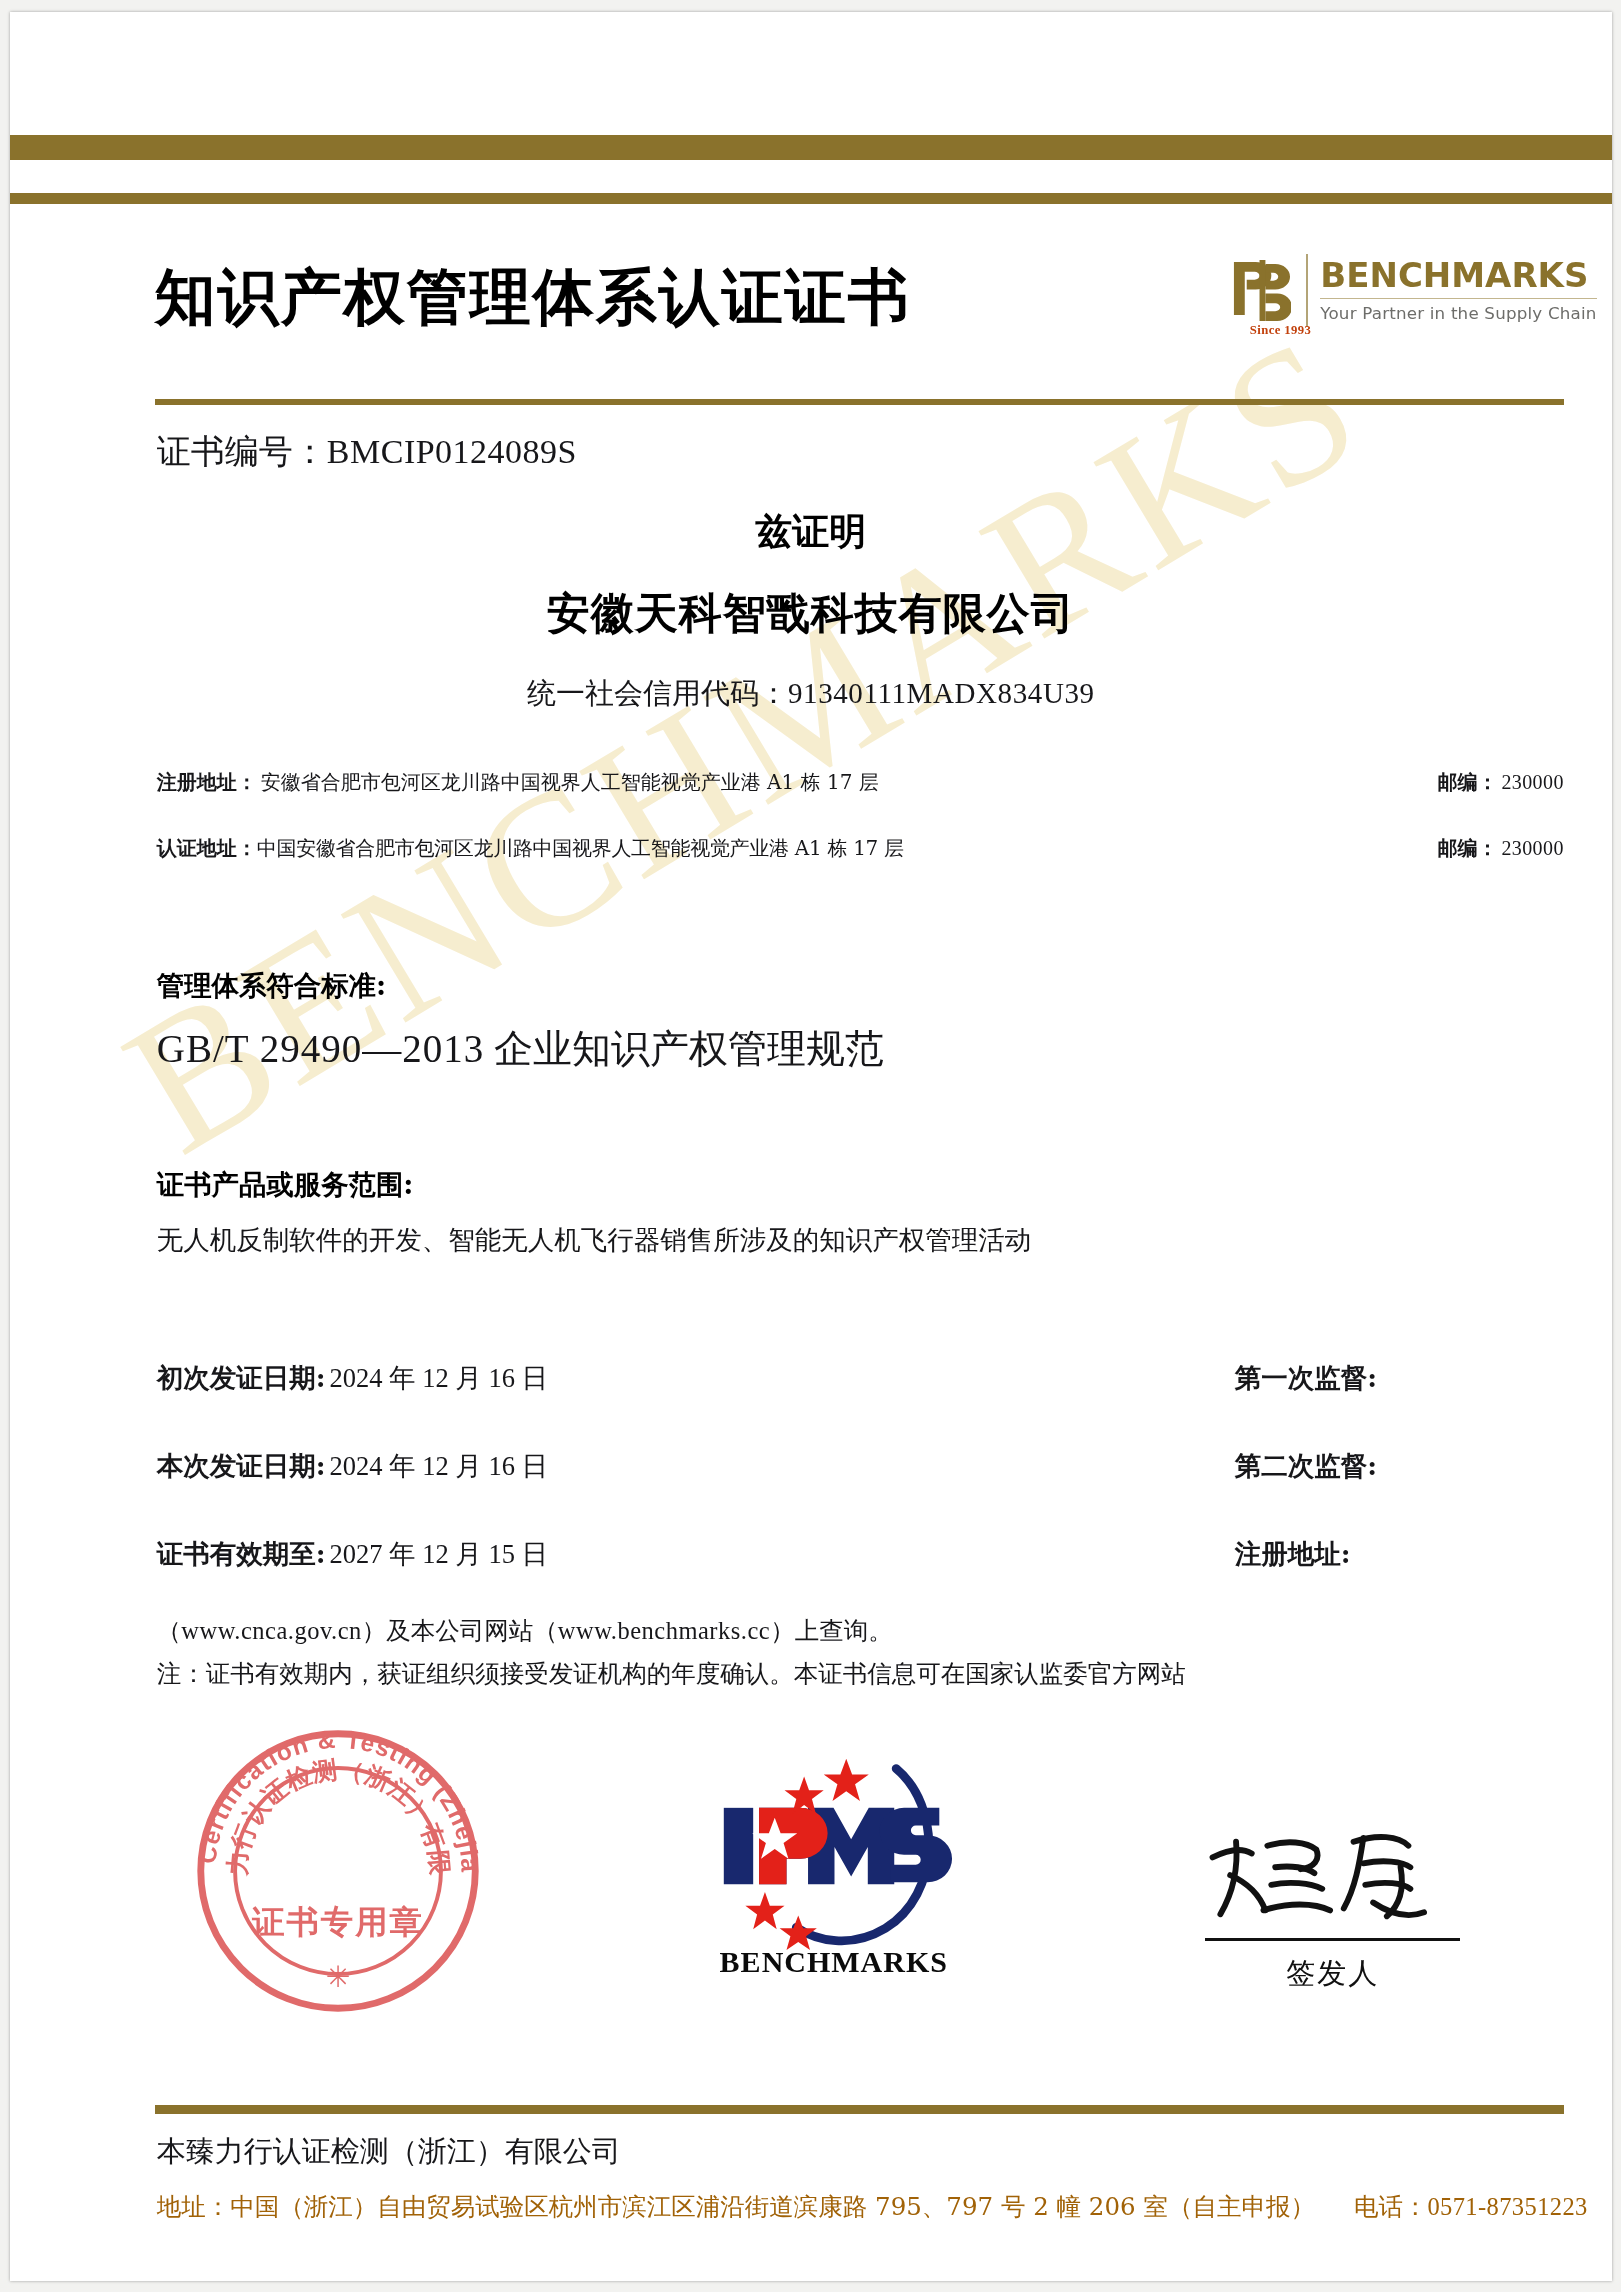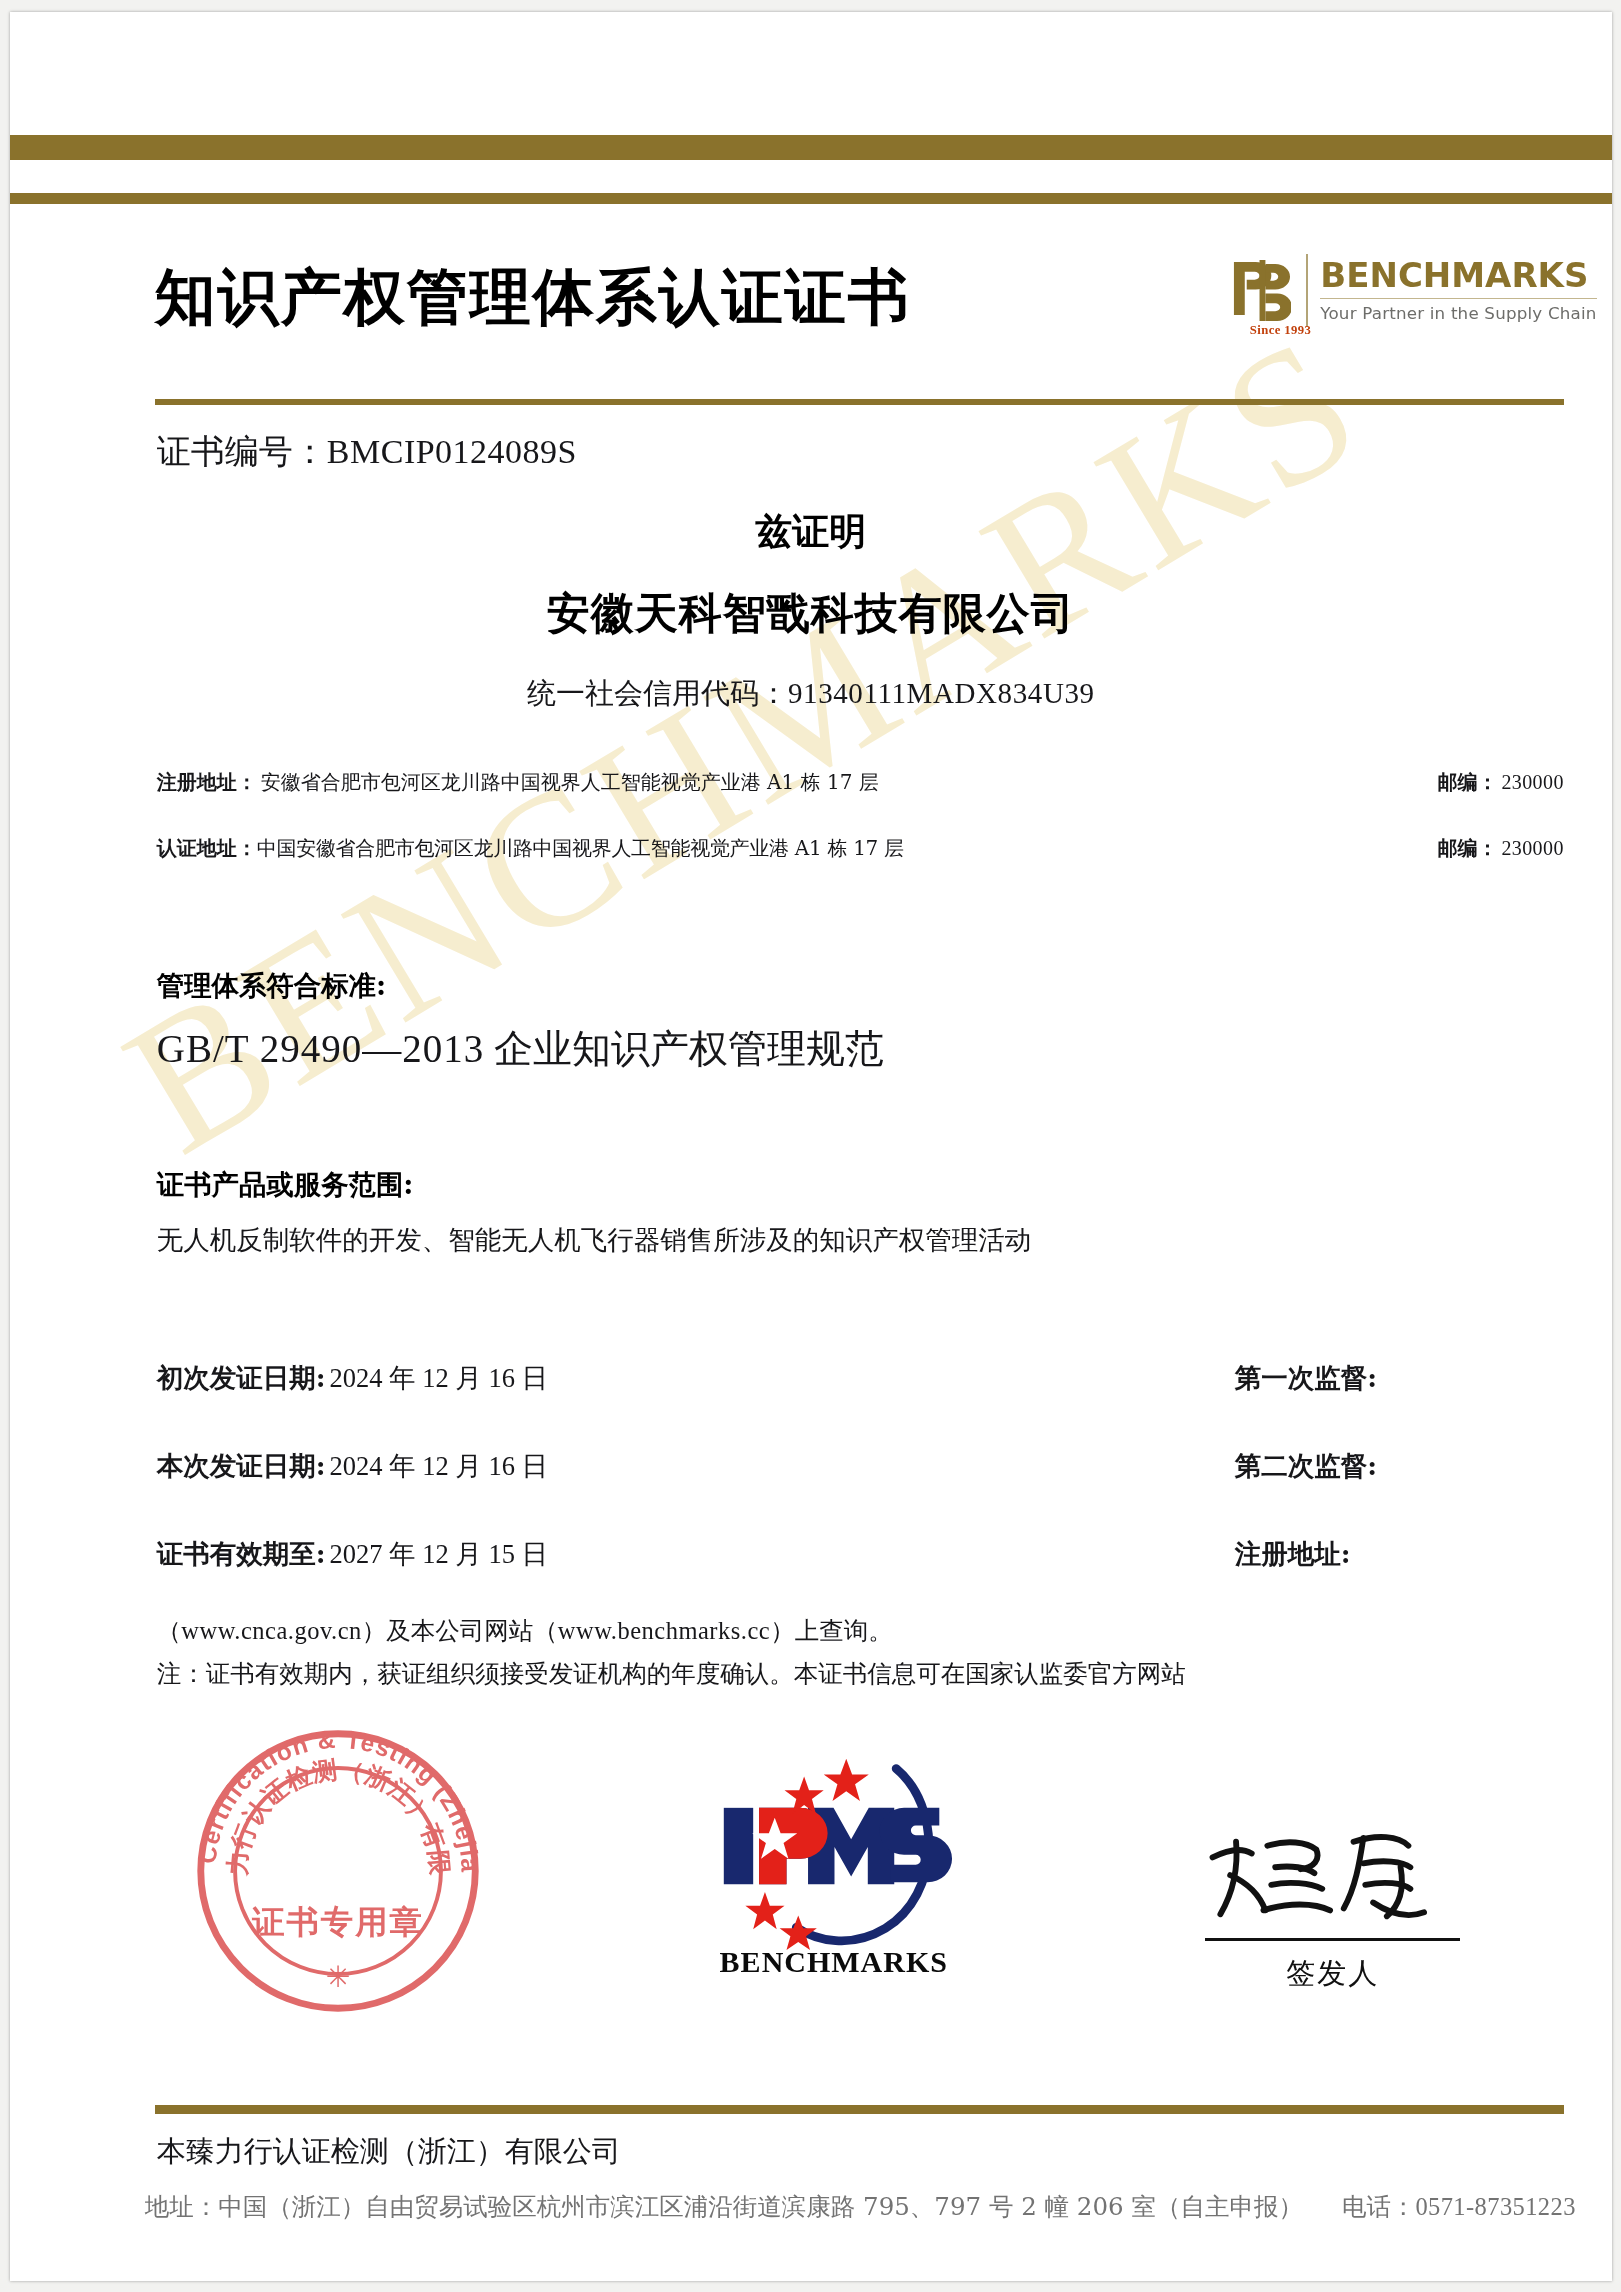--- a/index.html
+++ b/index.html
@@ -351,25 +351,24 @@
     font-family: "DejaVu Serif", serif;
     font-size: 29px;
     color: #17171a;
     white-space: nowrap;
   }
   .foot-line {
     position: absolute;
     left: 147px; top: 2178px;
     width: 1407px;
     font-size: 24.5px;
-    color: #737373;
+    color: #a16207;
     white-space: nowrap;
     display: flex;
     align-items: baseline;
-    justify-content: center;
   }
   .foot-addr { font-family: "DejaVu Serif", serif; }
   .foot-tel { font-family: "DejaVu Serif", serif; padding-left: 39px; }
   .foot-tel .num { font-family: "Liberation Serif", serif; letter-spacing: 0.4px; }
 </style>
 </head>
 <body>
 
 <div class="page">
 

